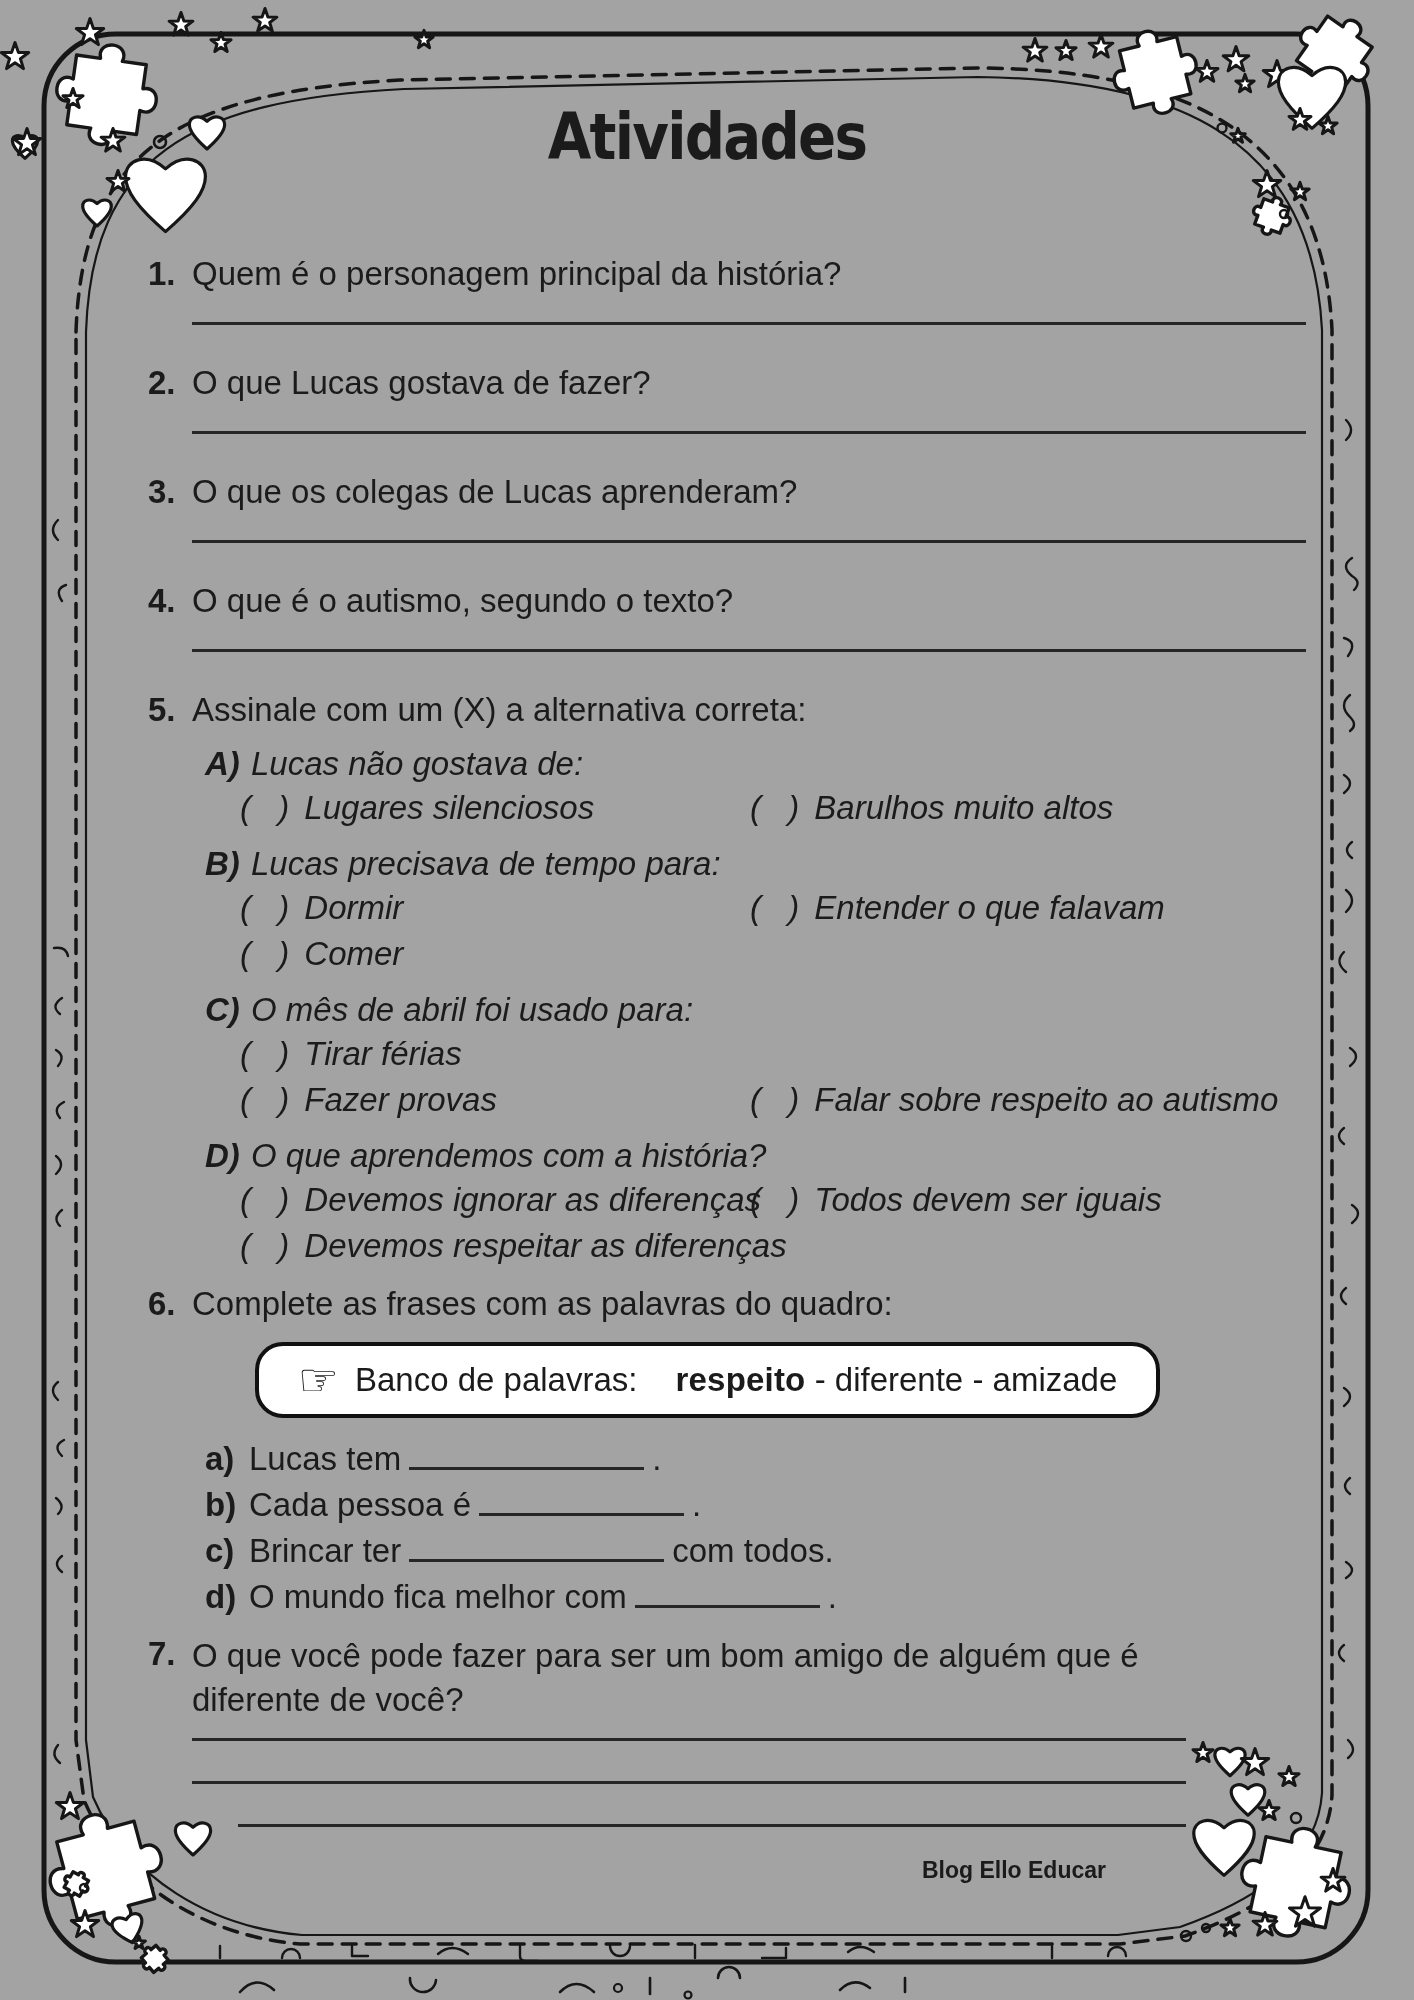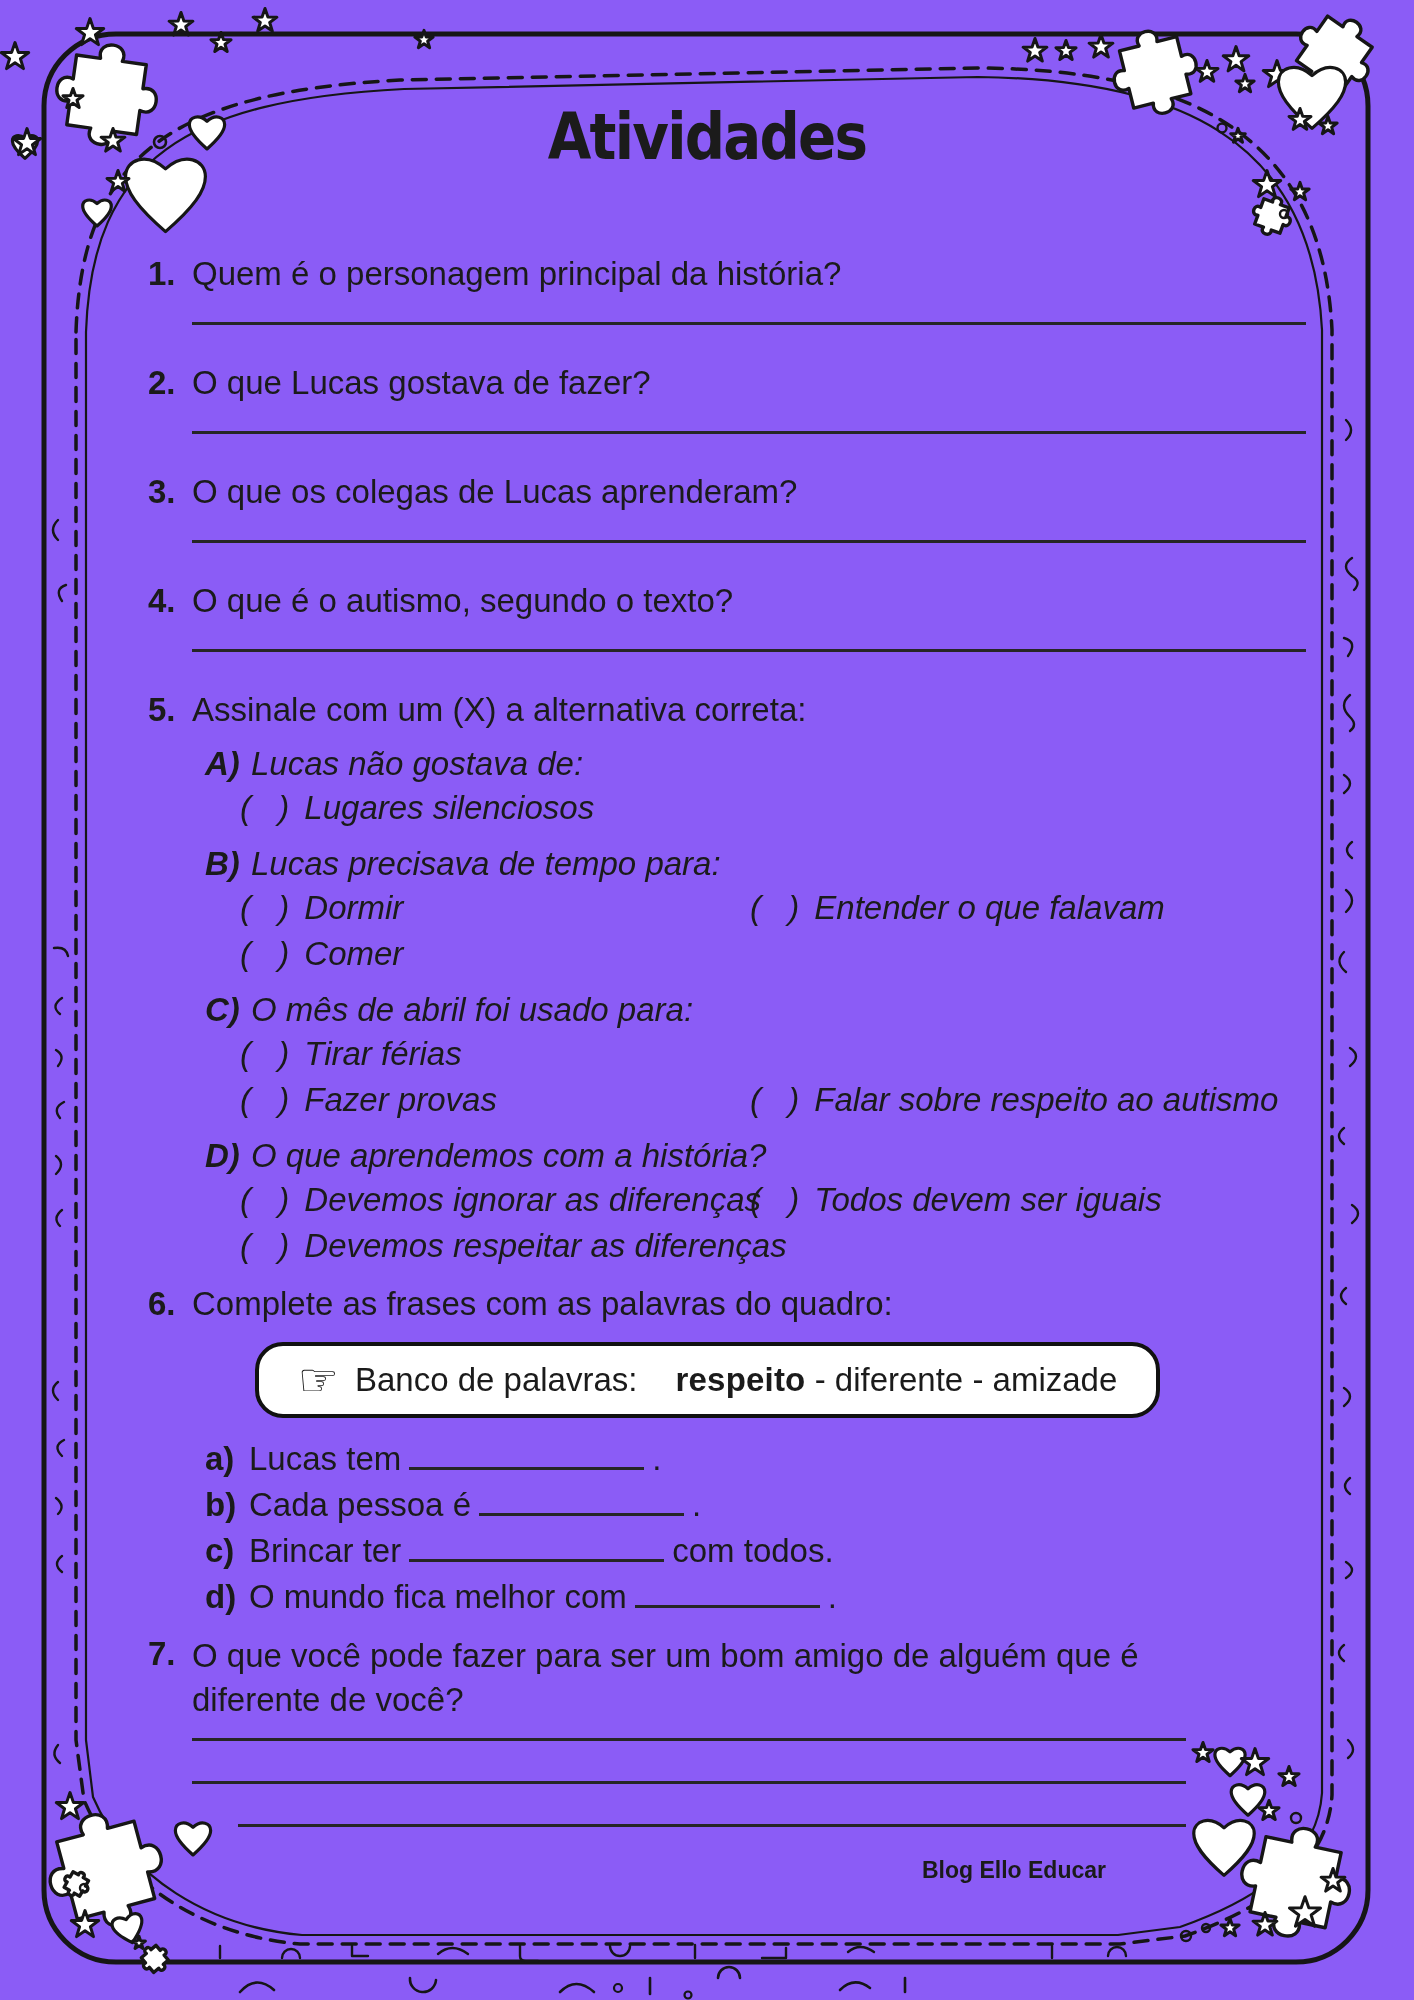--- a/index.html
+++ b/index.html
@@ -1,19 +1,19 @@
 <!DOCTYPE html>
 <html><head>
 <meta charset="utf-8">
 <style>
   * { margin:0; padding:0; box-sizing:border-box; }
   html,body { background:#e8e8e8; }
   .page {
     position:relative; width:1414px; height:2000px; margin:0 auto;
-    background:#8b5cf6; overflow:hidden;
+    background:#a3a3a3; overflow:hidden;
     font-family:"Liberation Sans", sans-serif; color:#1b1b1b;
   }
   svg.frame { position:absolute; left:0; top:0; width:1414px; height:2000px; }
   .content { position:absolute; left:148px; top:100px; width:1158px; font-size:33px; }
 
   .page-title {
     text-align:center; font-family:"DejaVu Sans", sans-serif;
     font-weight:bold; font-size:64px; letter-spacing:-2px;
     transform:translateX(-20px) scaleX(.88); transform-origin:center;
   }
@@ -341,20 +341,21 @@
     </div>
 
     <div class="q5-block">
 
       <div class="q5-group">
         <div class="q5-letter">
           <span class="g-letter">A)</span><span>Lucas não gostava de:</span>
         </div>
         <div class="opt-row">
           <span class="cb">(  )</span><span>Lugares silenciosos</span>
+          <span class="opt-right"><span class="cb">(  )</span><span>Barulhos muito altos</span></span>
         </div>
       </div>
 
       <div class="q5-group">
         <div class="q5-letter">
           <span class="g-letter">B)</span><span>Lucas precisava de tempo para:</span>
         </div>
         <div class="opt-row">
           <span class="cb">(  )</span><span>Dormir</span>
           <span class="opt-right"><span class="cb">(  )</span><span>Entender o que falavam</span></span>

